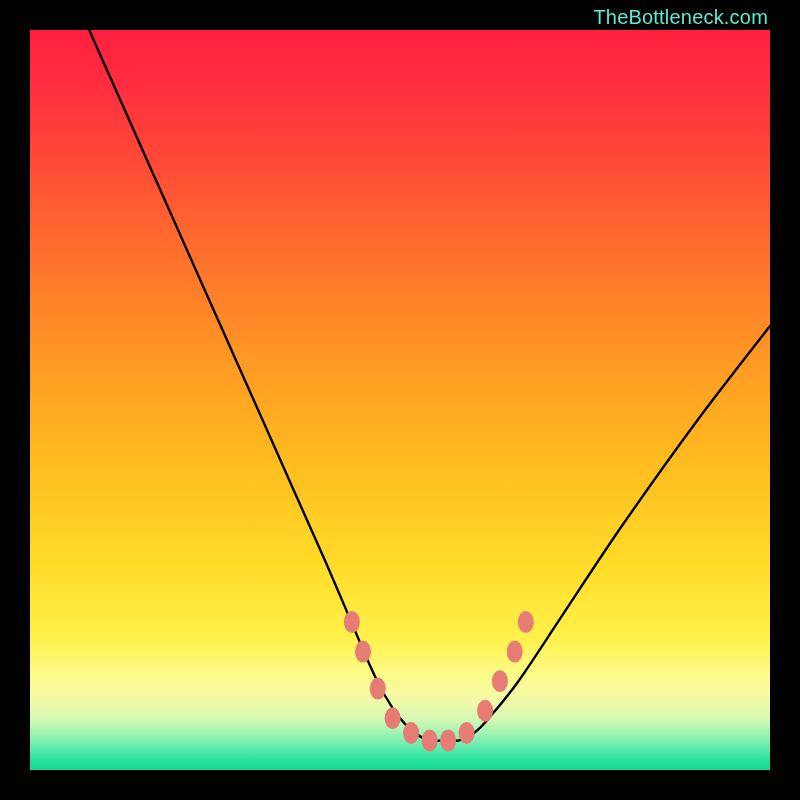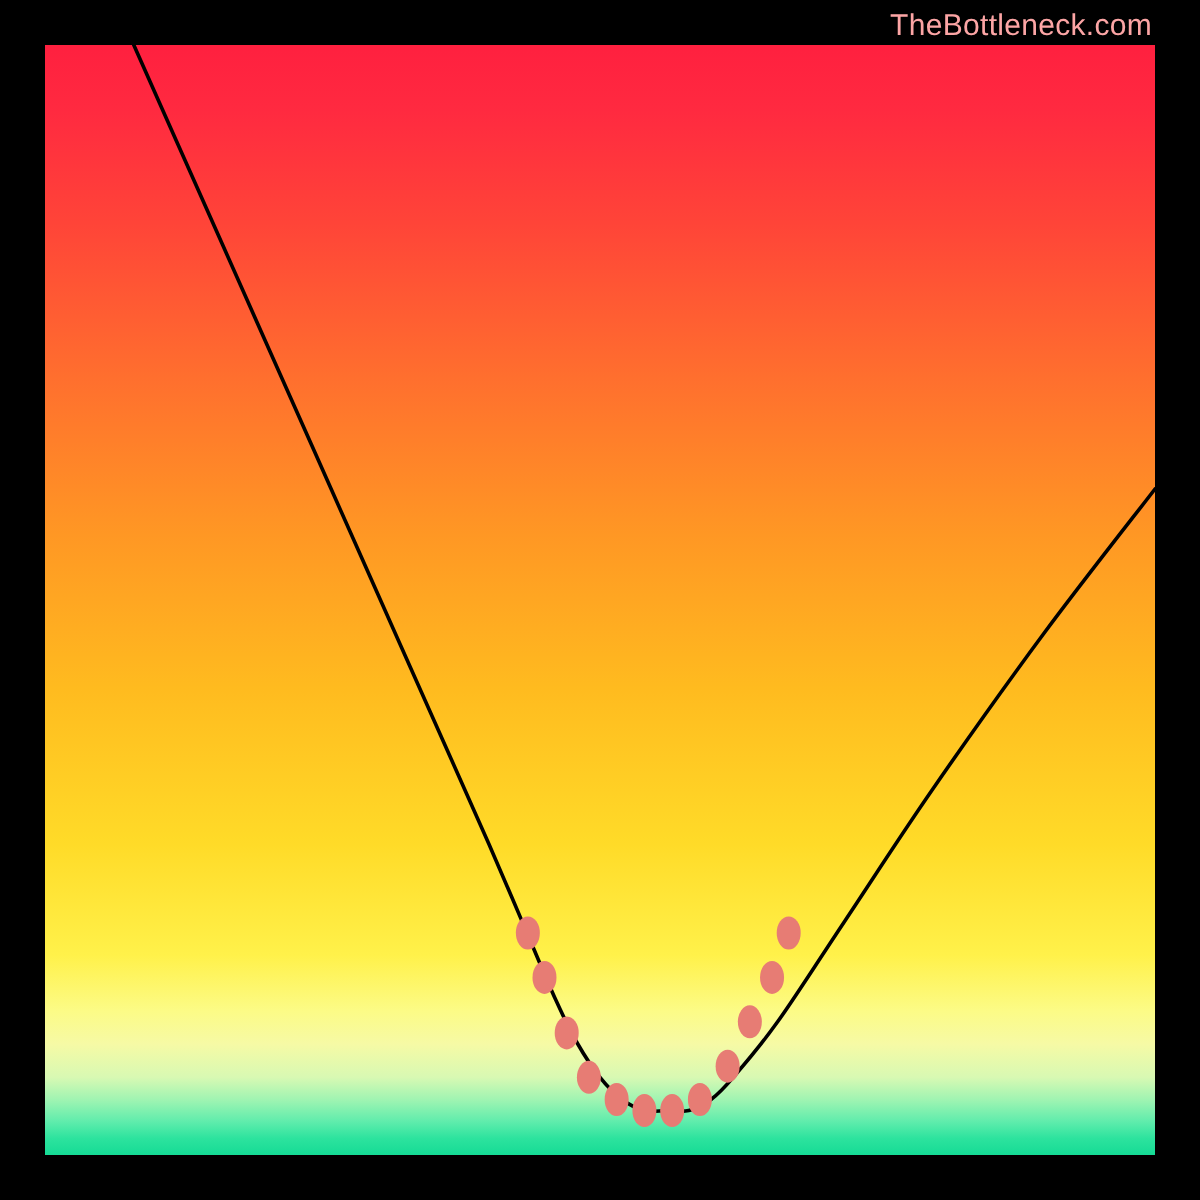--- a/index.html
+++ b/index.html
@@ -39,21 +39,21 @@
       #a0f4b2 95%,
       #5fecac 97%,
       #2de39e 98.5%,
       #15db95 100%
     );
   }
   .watermark {
     position: absolute;
     top: 6px;
     right: 32px;
-    color: #fca5a5;
+    color: #5eead4;
     font-size: 20px;
     font-weight: 500;
     letter-spacing: 0.2px;
     user-select: none;
   }
   svg.curve {
     position: absolute;
     top: 0; left: 0;
     width: 740px; height: 740px;
     overflow: visible;

